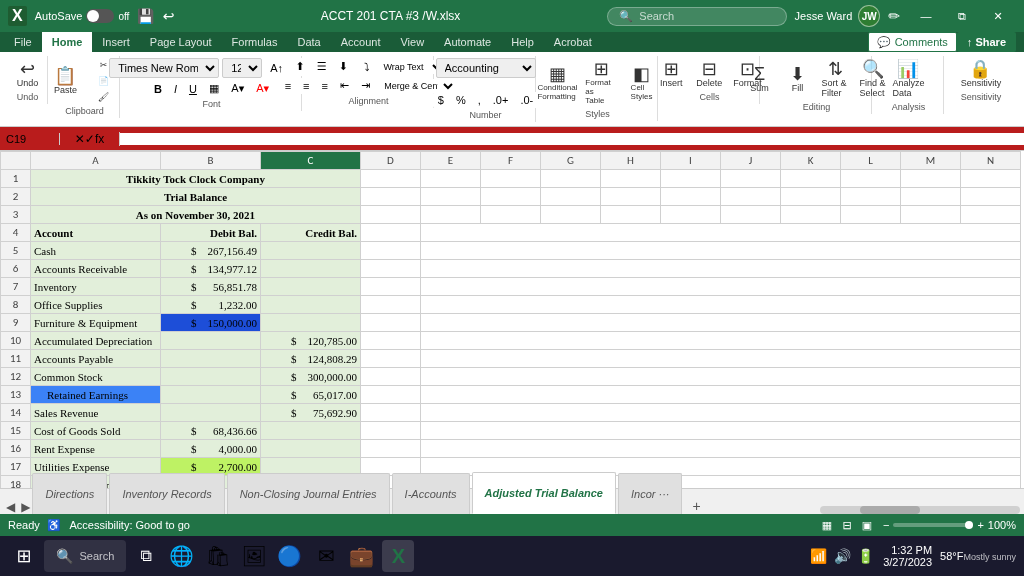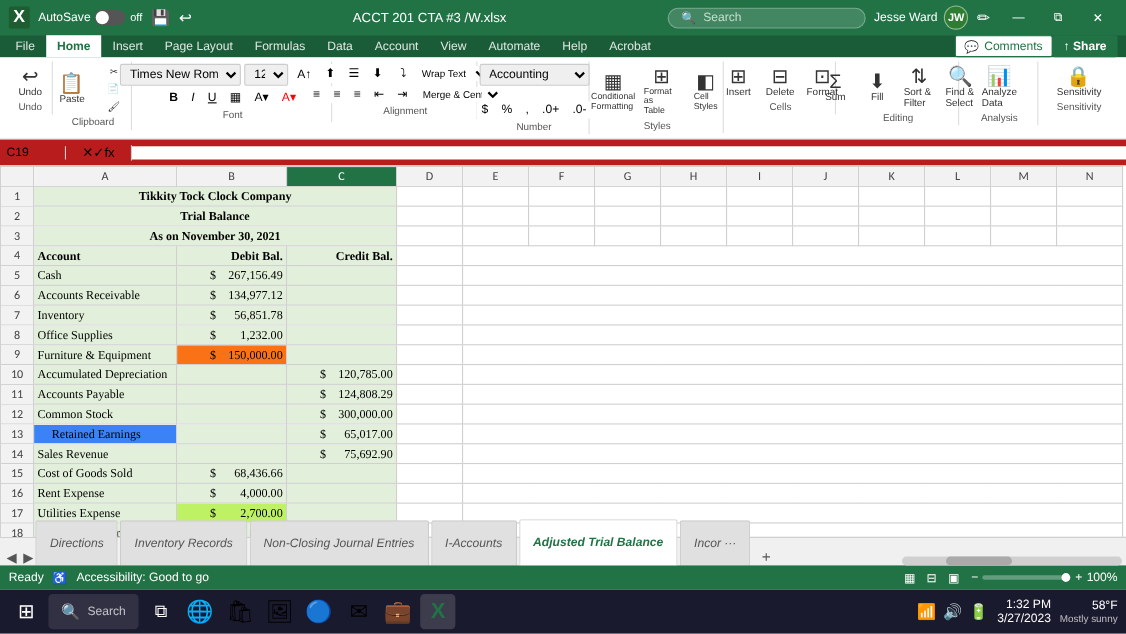--- a/index.html
+++ b/index.html
@@ -456,21 +456,21 @@
             <td class="tnr t-left" style="background:#e2efda;">Office Supplies</td>
             <td class="tnr t-right" style="background:#e2efda;">$&nbsp;&nbsp;&nbsp;&nbsp;&nbsp;&nbsp;&nbsp;&nbsp;1,232.00</td>
             <td class="tnr" style="background:#e2efda;"></td>
             <td class="tnr"></td>
             <td class="tnr" colspan="10"></td>
           </tr>
 
           <tr>
             <td class="rh">9</td>
             <td class="tnr t-left" style="background:#e2efda;">Furniture &amp; Equipment</td>
-            <td class="tnr t-right" style="background:#f97316;padding-left:24px;">$&nbsp;&nbsp;&nbsp;&nbsp;150,000.00</td>
+            <td class="tnr t-right" style="background:#1d4ed8;padding-left:24px;">$&nbsp;&nbsp;&nbsp;&nbsp;150,000.00</td>
             <td class="tnr" style="background:#e2efda;"></td>
             <td class="tnr"></td>
             <td class="tnr" colspan="10"></td>
           </tr>
 
           <tr>
             <td class="rh">10</td>
             <td class="tnr t-left" style="background:#e2efda;">Accumulated Depreciation</td>
             <td class="tnr" style="background:#e2efda;"></td>
             <td class="tnr t-right" style="background:#e2efda;">$&nbsp;&nbsp;&nbsp;&nbsp;120,785.00</td>
@@ -640,18 +640,18 @@
   <div class="taskbar-right">
     <div class="sys-tray">
       <span style="font-size:14px;">📶</span>
       <span style="font-size:14px;">🔊</span>
       <span style="font-size:14px;">🔋</span>
     </div>
     <div class="time-display">
       <div>1:32 PM</div>
       <div>3/27/2023</div>
     </div>
-    <div style="display:flex; flex-direction:column; align-items:flex-end;">
+    <div style="display:flex; flex-direction:row; align-items:flex-end;">
       <span style="color:white; font-size:11px;">58°F</span>
       <span style="color:rgba(255,255,255,0.7); font-size:9px;">Mostly sunny</span>
     </div>
   </div>
 </div>
 
 </body></html>

